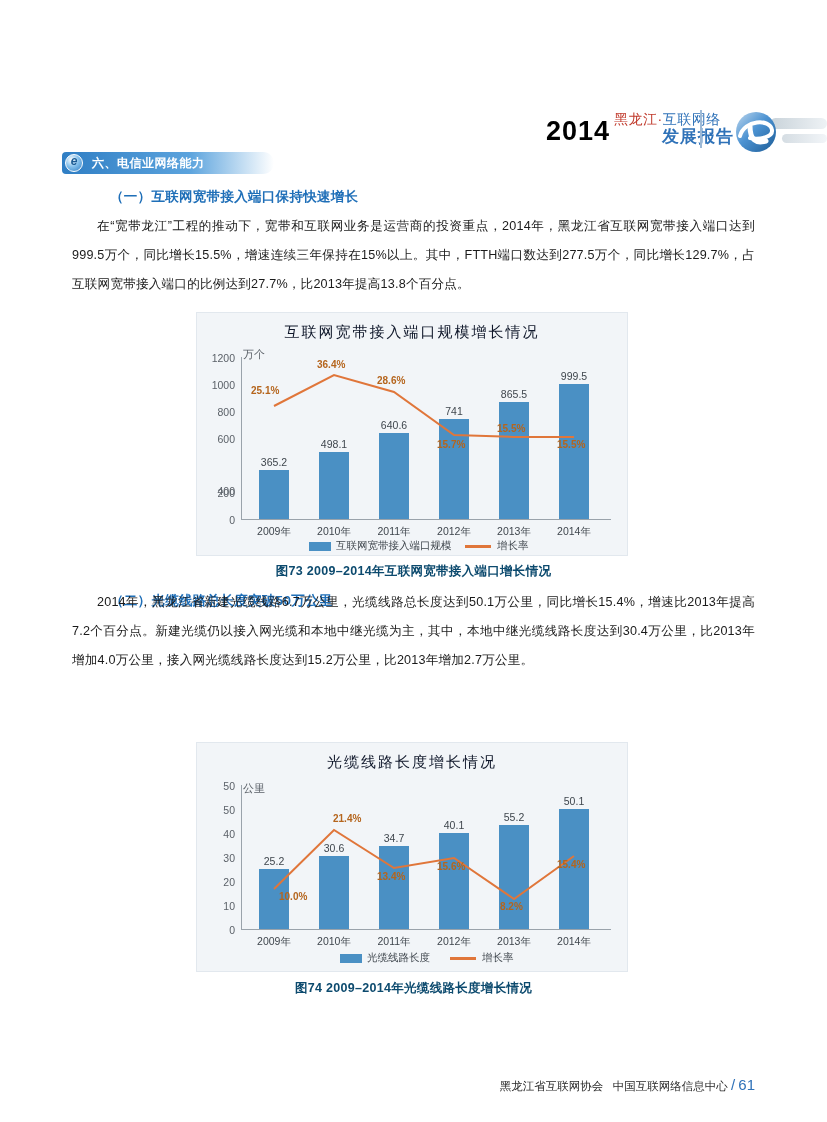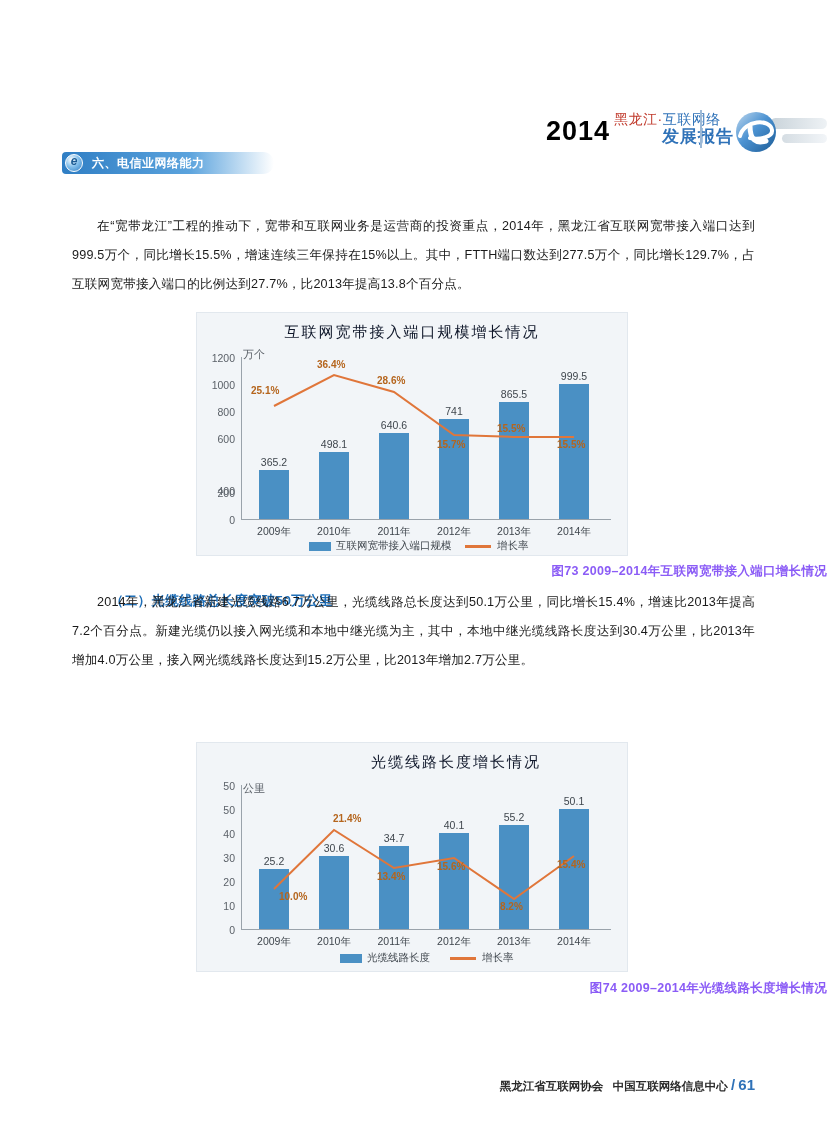--- a/index.html
+++ b/index.html
@@ -77,22 +77,22 @@
     font-size:13.5px; font-weight:bold; color:#1f6fb8;
     letter-spacing:0.3px;
   }
   .para {
     position:absolute;
     font-size:12.6px; line-height:29px; color:#1a1a1a;
     text-align:justify; text-justify:inter-ideograph;
     letter-spacing:0.2px;
   }
   .fig-caption {
-    position:absolute; width:827px; text-align:right;
-    font-size:12.5px; font-weight:bold; color:#8b5cf6;
+    position:absolute; width:827px; text-align:center;
+    font-size:12.5px; font-weight:bold; color:#0c4a6e;
     letter-spacing:0.3px;
   }
 
   
   .chart-box {
     position:absolute;
     background:#f2f5f8;
     border:1px solid #e2e8ee;
     box-sizing:border-box;
   }
@@ -119,21 +119,21 @@
     position:absolute; font-size:10px; color:#b5651d; font-weight:bold; white-space:nowrap;
   }
   .axis-line { position:absolute; background:#9aa3ab; }
   .legend-item { position:absolute; font-size:10.5px; color:#3f464d; white-space:nowrap; }
   .legend-swatch-bar { position:absolute; width:22px; height:9px; background:#4a90c4; }
   .legend-swatch-line { position:absolute; width:26px; height:2.5px; background:#e0763a; }
 
   
   .footer {
     position:absolute; right:72px; bottom:28px;
-    font-size:11.5px; color:#2a2a2a; font-weight:bold;
+    font-size:11.5px; color:#2a2a2a; font-weight:normal;
   }
   .footer .pg { color:#2f72b8; font-size:15px; }
 </style>
 </head>
 <body>
 
 <div class="page">
 
   <div class="header">
     <div class="header-year">2014</div>
@@ -160,20 +160,21 @@
     </div>
   </div>
 
   <div class="section-bar">
     <div class="circle">
       <div class="e">e</div>
     </div>
     <div class="title">六、电信业网络能力</div>
   </div>
 
+  <div class="sub-head" style="left:110px; top:188px;">（一）互联网宽带接入端口保持快速增长</div>
 
   <div class="para" style="left:72px; top:212px; width:683px; text-indent:25px;">在“宽带龙江”工程的推动下，宽带和互联网业务是运营商的投资重点，2014年，黑龙江省互联网宽带接入端口达到999.5万个，同比增长15.5%，增速连续三年保持在15%以上。其中，FTTH端口数达到277.5万个，同比增长129.7%，占互联网宽带接入端口的比例达到27.7%，比2013年提高13.8个百分点。</div>
 
   <div class="chart-box" style="left:196px; top:312px; width:432px; height:244px;">
     <div class="chart-title">互联网宽带接入端口规模增长情况</div>
 
     <div class="axis-unit" style="left:46px; top:34px;">万个</div>
 
     <div class="ytick" style="left:8px; top:39px;">1200</div>
     <div class="ytick" style="left:8px; top:66px;">1000</div>
@@ -223,21 +224,21 @@
     <div class="legend-swatch-line" style="left:268px; top:232px;"></div>
     <div class="legend-item" style="left:300px; top:226px;">增长率</div>
   </div>
 
   <div class="fig-caption" style="left:0; top:563px;">图73  2009–2014年互联网宽带接入端口增长情况</div>
 
   <div class="sub-head" style="left:110px; top:592px;">（二）光缆线路总长度突破50万公里</div>
 
   <div class="para" style="left:72px; top:588px; width:683px; text-indent:25px;">2014年，黑龙江省新建光缆线路6.7万公里，光缆线路总长度达到50.1万公里，同比增长15.4%，增速比2013年提高7.2个百分点。新建光缆仍以接入网光缆和本地中继光缆为主，其中，本地中继光缆线路长度达到30.4万公里，比2013年增加4.0万公里，接入网光缆线路长度达到15.2万公里，比2013年增加2.7万公里。</div>
 
-  <div class="chart-box" style="left:196px; top:742px; width:432px; height:230px;padding-left:44px;">
+  <div class="chart-box" style="left:196px; top:742px; width:432px; height:230px;">
     <div class="chart-title">光缆线路长度增长情况</div>
 
     <div class="axis-unit" style="left:46px; top:38px;">公里</div>
 
     <div class="ytick" style="left:8px; top:37px;">50</div>
     <div class="ytick" style="left:8px; top:61px;">50</div>
     <div class="ytick" style="left:8px; top:85px;">40</div>
     <div class="ytick" style="left:8px; top:109px;">30</div>
     <div class="ytick" style="left:8px; top:133px;">20</div>
     <div class="ytick" style="left:8px; top:157px;">10</div>

